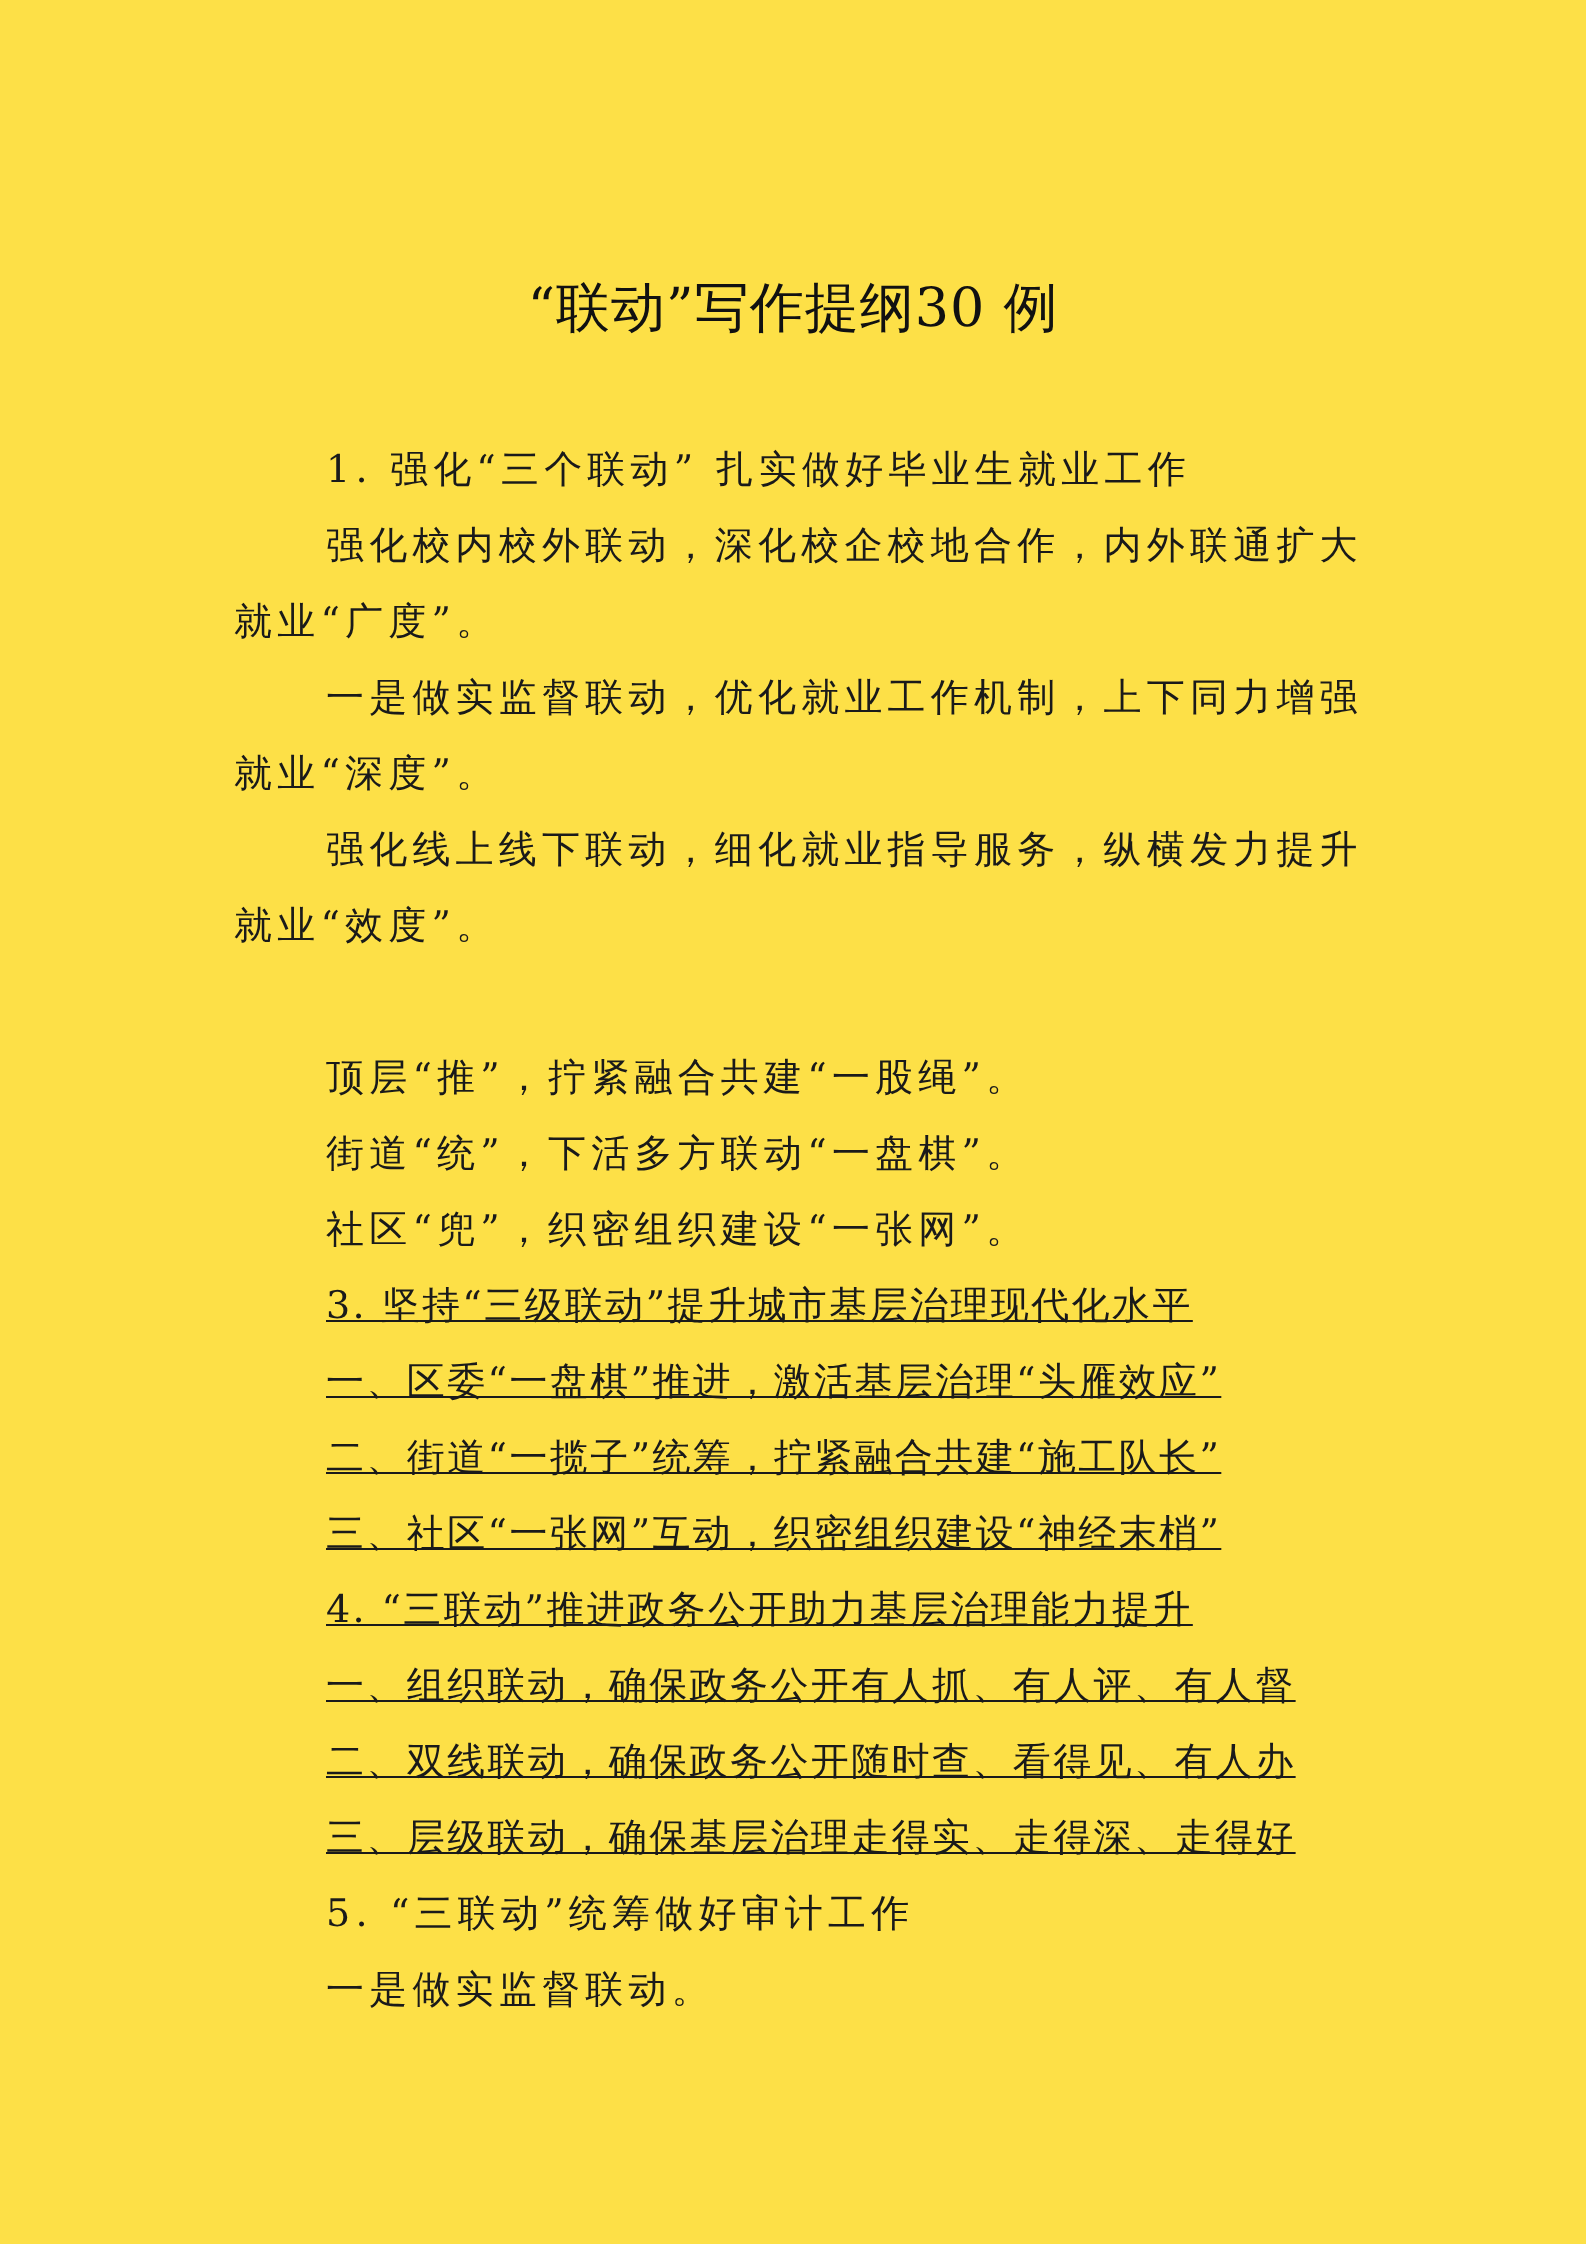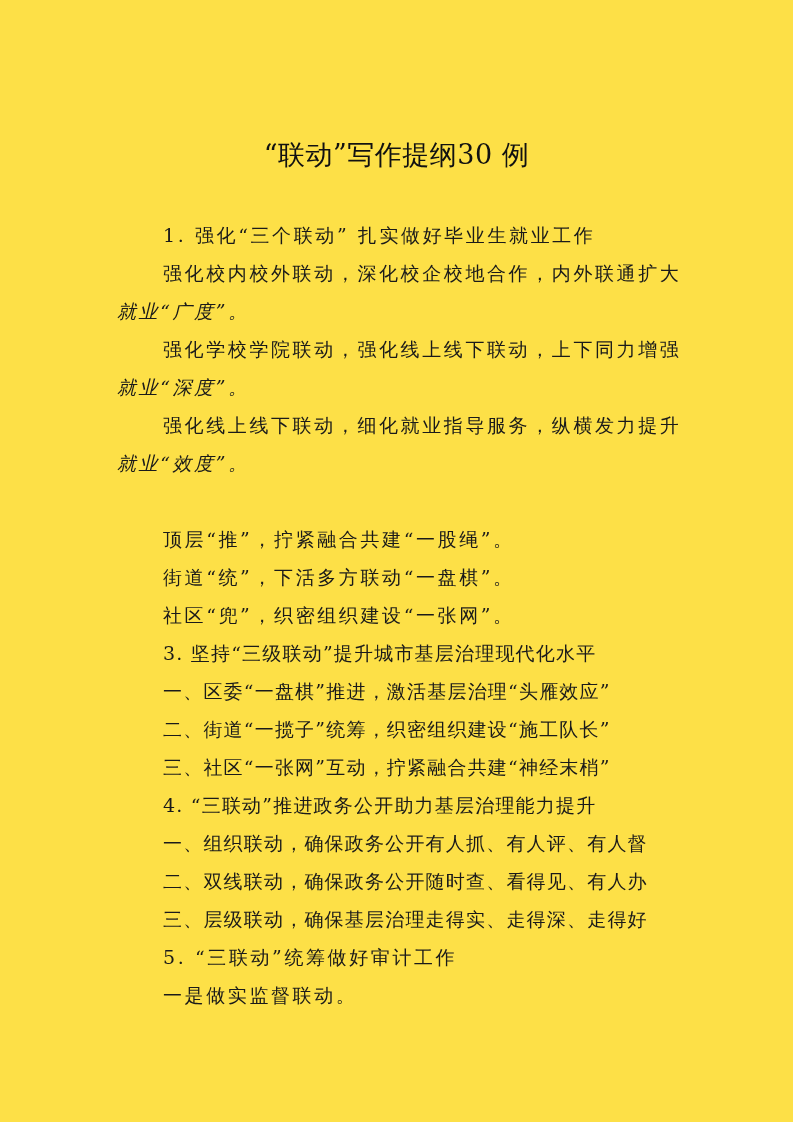--- a/index.html
+++ b/index.html
@@ -13,45 +13,45 @@
     .title {
       position: absolute; left: 0; top: 137px; width: 793px;
       text-align: center; font-size: 27px; line-height: 36px;
       letter-spacing: 0.5px; color: #111;
     }
     .line {
       position: absolute; font-size: 19px; line-height: 26px;
       white-space: nowrap; color: #1a1a1a; letter-spacing: 2.6px;
     }
     .indent { left: 163px; }
-    .flush { left: 117px; font-style: italic; }
-    .tight { letter-spacing: 1.2px; }
+    .flush { left: 117px; }
+    .tight { letter-spacing: 1.2px; text-decoration: underline; }
   </style>
 </head>
 <body>
 
 <div class="page">
   <div class="title">“联动”写作提纲30 例</div>
 
   <div class="line indent" style="top:222px">1. 强化“三个联动” 扎实做好毕业生就业工作</div>
   <div class="line indent" style="top:260px">强化校内校外联动，深化校企校地合作，内外联通扩大</div>
   <div class="line flush" style="top:298px">就业“广度”。</div>
-  <div class="line indent" style="top:336px">强化学校学院联动，强化线上线下联动，上下同力增强</div>
+  <div class="line indent" style="top:336px">一是做实监督联动，优化就业工作机制，上下同力增强</div>
   <div class="line flush" style="top:374px">就业“深度”。</div>
   <div class="line indent" style="top:412px">强化线上线下联动，细化就业指导服务，纵横发力提升</div>
   <div class="line flush" style="top:450px">就业“效度”。</div>
 
   <div class="line indent" style="top:526px">顶层“推”，拧紧融合共建“一股绳”。</div>
   <div class="line indent" style="top:564px">街道“统”，下活多方联动“一盘棋”。</div>
   <div class="line indent" style="top:602px">社区“兜”，织密组织建设“一张网”。</div>
 
   <div class="line indent tight" style="top:640px">3. 坚持“三级联动”提升城市基层治理现代化水平</div>
   <div class="line indent tight" style="top:678px">一、区委“一盘棋”推进，激活基层治理“头雁效应”</div>
-  <div class="line indent tight" style="top:716px">二、街道“一揽子”统筹，织密组织建设“施工队长”</div>
-  <div class="line indent tight" style="top:754px">三、社区“一张网”互动，拧紧融合共建“神经末梢”</div>
+  <div class="line indent tight" style="top:716px">二、街道“一揽子”统筹，拧紧融合共建“施工队长”</div>
+  <div class="line indent tight" style="top:754px">三、社区“一张网”互动，织密组织建设“神经末梢”</div>
 
   <div class="line indent tight" style="top:792px">4. “三联动”推进政务公开助力基层治理能力提升</div>
   <div class="line indent tight" style="top:830px">一、组织联动，确保政务公开有人抓、有人评、有人督</div>
   <div class="line indent tight" style="top:906px">三、层级联动，确保基层治理走得实、走得深、走得好</div>
   <div class="line indent tight" style="top:868px">二、双线联动，确保政务公开随时查、看得见、有人办</div>
 
   <div class="line indent" style="top:944px">5. “三联动”统筹做好审计工作</div>
   <div class="line indent" style="top:982px">一是做实监督联动。</div>
 </div>
 

